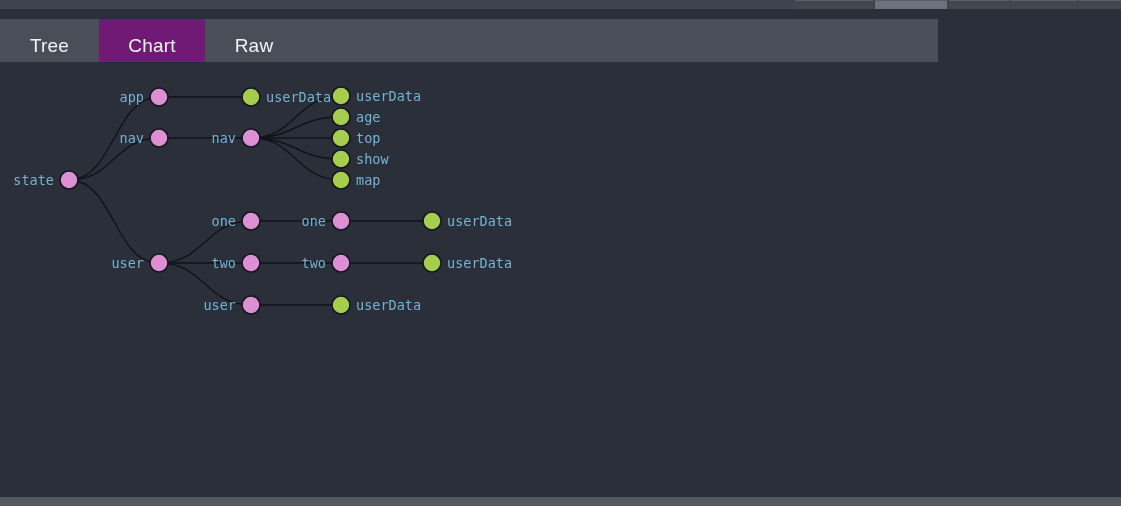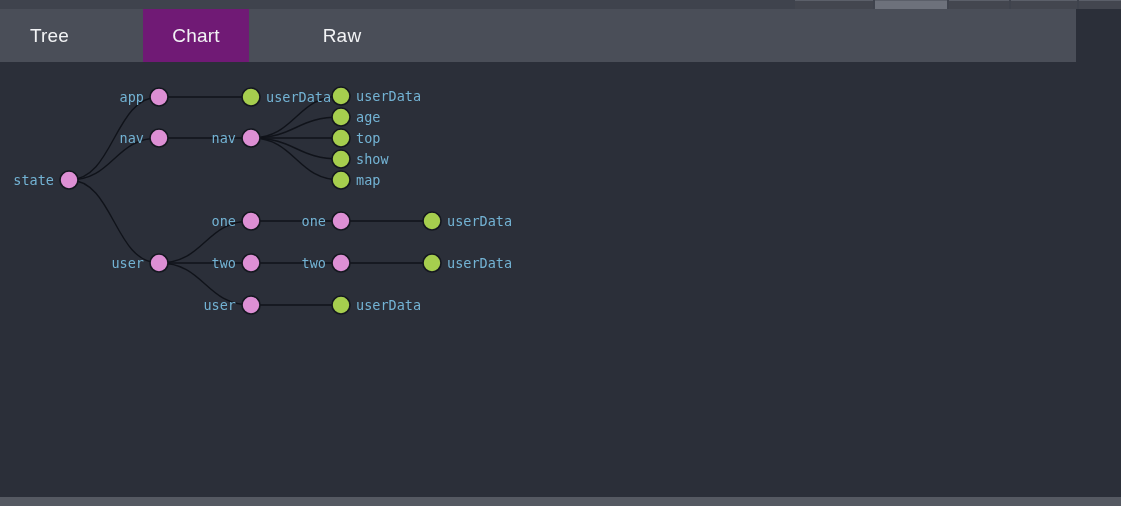--- a/index.html
+++ b/index.html
@@ -47,27 +47,26 @@
     border-top: 1px solid #5b5f69;
   }
   .host-seg.active {
     background: #6d717b;
   }
 
   
   .tabbar {
     position: absolute;
     left: 0;
-    top: 9px;
-    width: 1076px;
+    top: 19px;
+    width: 938px;
     height: 53px;
     background: #4a4e58;
     display: flex;
     align-items: stretch;
-    gap: 44px;
   }
   .tab {
     display: flex;
     align-items: center;
     justify-content: center;
     height: 53px;
     color: #f2f3f5;
     font-size: 19px;
     font-family: "Liberation Sans", sans-serif;
     letter-spacing: 0.2px;

